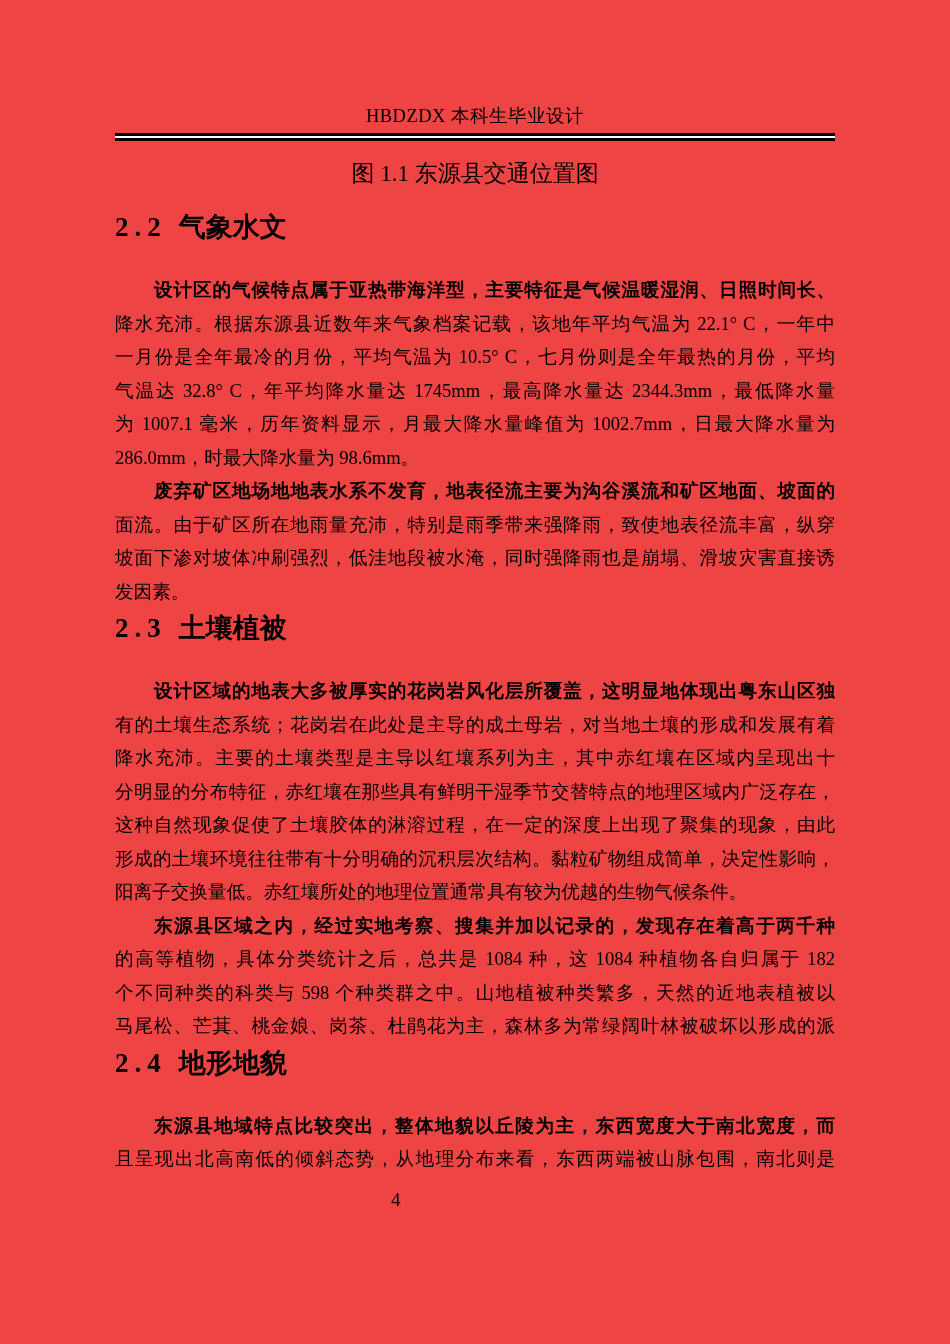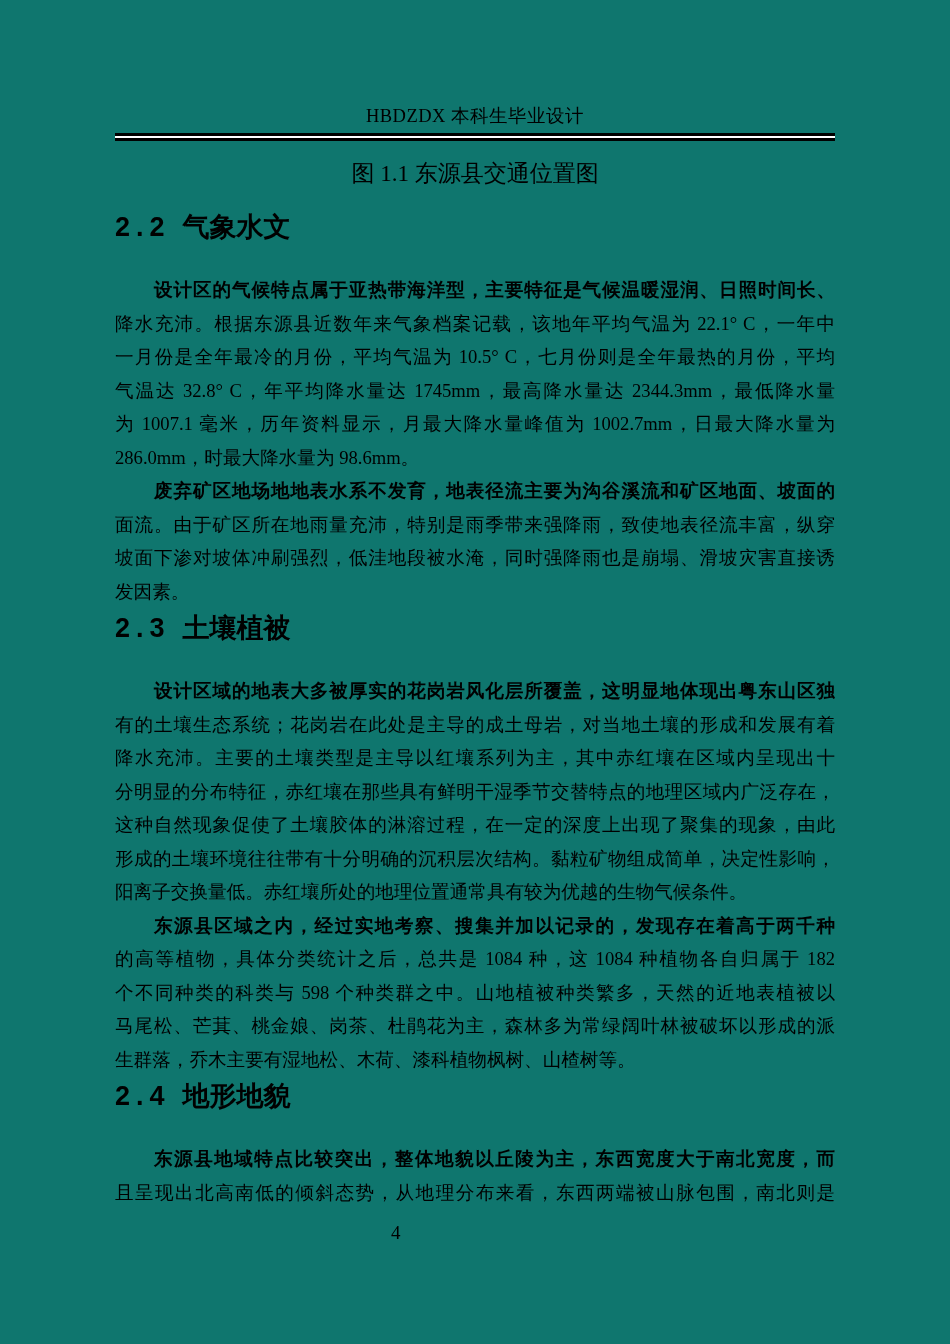--- a/index.html
+++ b/index.html
@@ -1,21 +1,21 @@
 <!DOCTYPE html>
 <html><head>
 <meta charset="utf-8">
 <style>
   html, body { margin: 0; padding: 0; background: #e8e8e8; }
   .page {
     position: relative;
     width: 950px;
     height: 1344px;
     margin: 0 auto;
-    background: #0f766e;
+    background: #ef4444;
     color: #000000;
     font-family: "Liberation Serif", "DejaVu Serif", serif;
     box-sizing: border-box;
     padding: 0 115px;
     overflow: hidden;
   }
   
   .header-title {
     padding-top: 103px;
     font-size: 18.5px;
@@ -41,21 +41,21 @@
   
   .sec {
     margin: 0 0 26px 0;
     font-size: 27px;
     line-height: 40px;
     font-weight: bold;
     font-family: "DejaVu Sans", "Liberation Sans", sans-serif;
     white-space: nowrap;
   }
   .sec-num {
-    font-family: Liberation Sans, sans-serif;
+    font-family: Liberation Serif, serif;
     letter-spacing: 0.22em;
     margin-right: 0.45em;
     text-align: right;
   }
   
   .para { margin: 0; }
   .line {
     font-size: 18.6px;
     line-height: 33.5px;
     height: 33.5px;
@@ -109,21 +109,20 @@
         <div class="line">分明显的分布特征，赤红壤在那些具有鲜明干湿季节交替特点的地理区域内广泛存在，</div>
         <div class="line">这种自然现象促使了土壤胶体的淋溶过程，在一定的深度上出现了聚集的现象，由此</div>
         <div class="line">形成的土壤环境往往带有十分明确的沉积层次结构。黏粒矿物组成简单，决定性影响，</div>
         <div class="line endline">阳离子交换量低。赤红壤所处的地理位置通常具有较为优越的生物气候条件。</div>
       </div>
       <div class="para">
         <div class="line first">东源县区域之内，经过实地考察、搜集并加以记录的，发现存在着高于两千种</div>
         <div class="line">的高等植物，具体分类统计之后，总共是 1084 种，这 1084 种植物各自归属于 182</div>
         <div class="line">个不同种类的科类与 598 个种类群之中。山地植被种类繁多，天然的近地表植被以</div>
         <div class="line">马尾松、芒萁、桃金娘、岗茶、杜鹃花为主，森林多为常绿阔叶林被破坏以形成的派</div>
-        <div class="line endline">生群落，乔木主要有湿地松、木荷、漆科植物枫树、山楂树等。</div>
       </div>
       <div class="sec"><span class="sec-num">2.4</span><span class="sec-title">地形地貌</span></div>
       <div class="para">
         <div class="line first">东源县地域特点比较突出，整体地貌以丘陵为主，东西宽度大于南北宽度，而</div>
         <div class="line">且呈现出北高南低的倾斜态势，从地理分布来看，东西两端被山脉包围，南北则是</div>
       </div>
     </div>
 
   <div class="page-number">
     <span>4</span>

